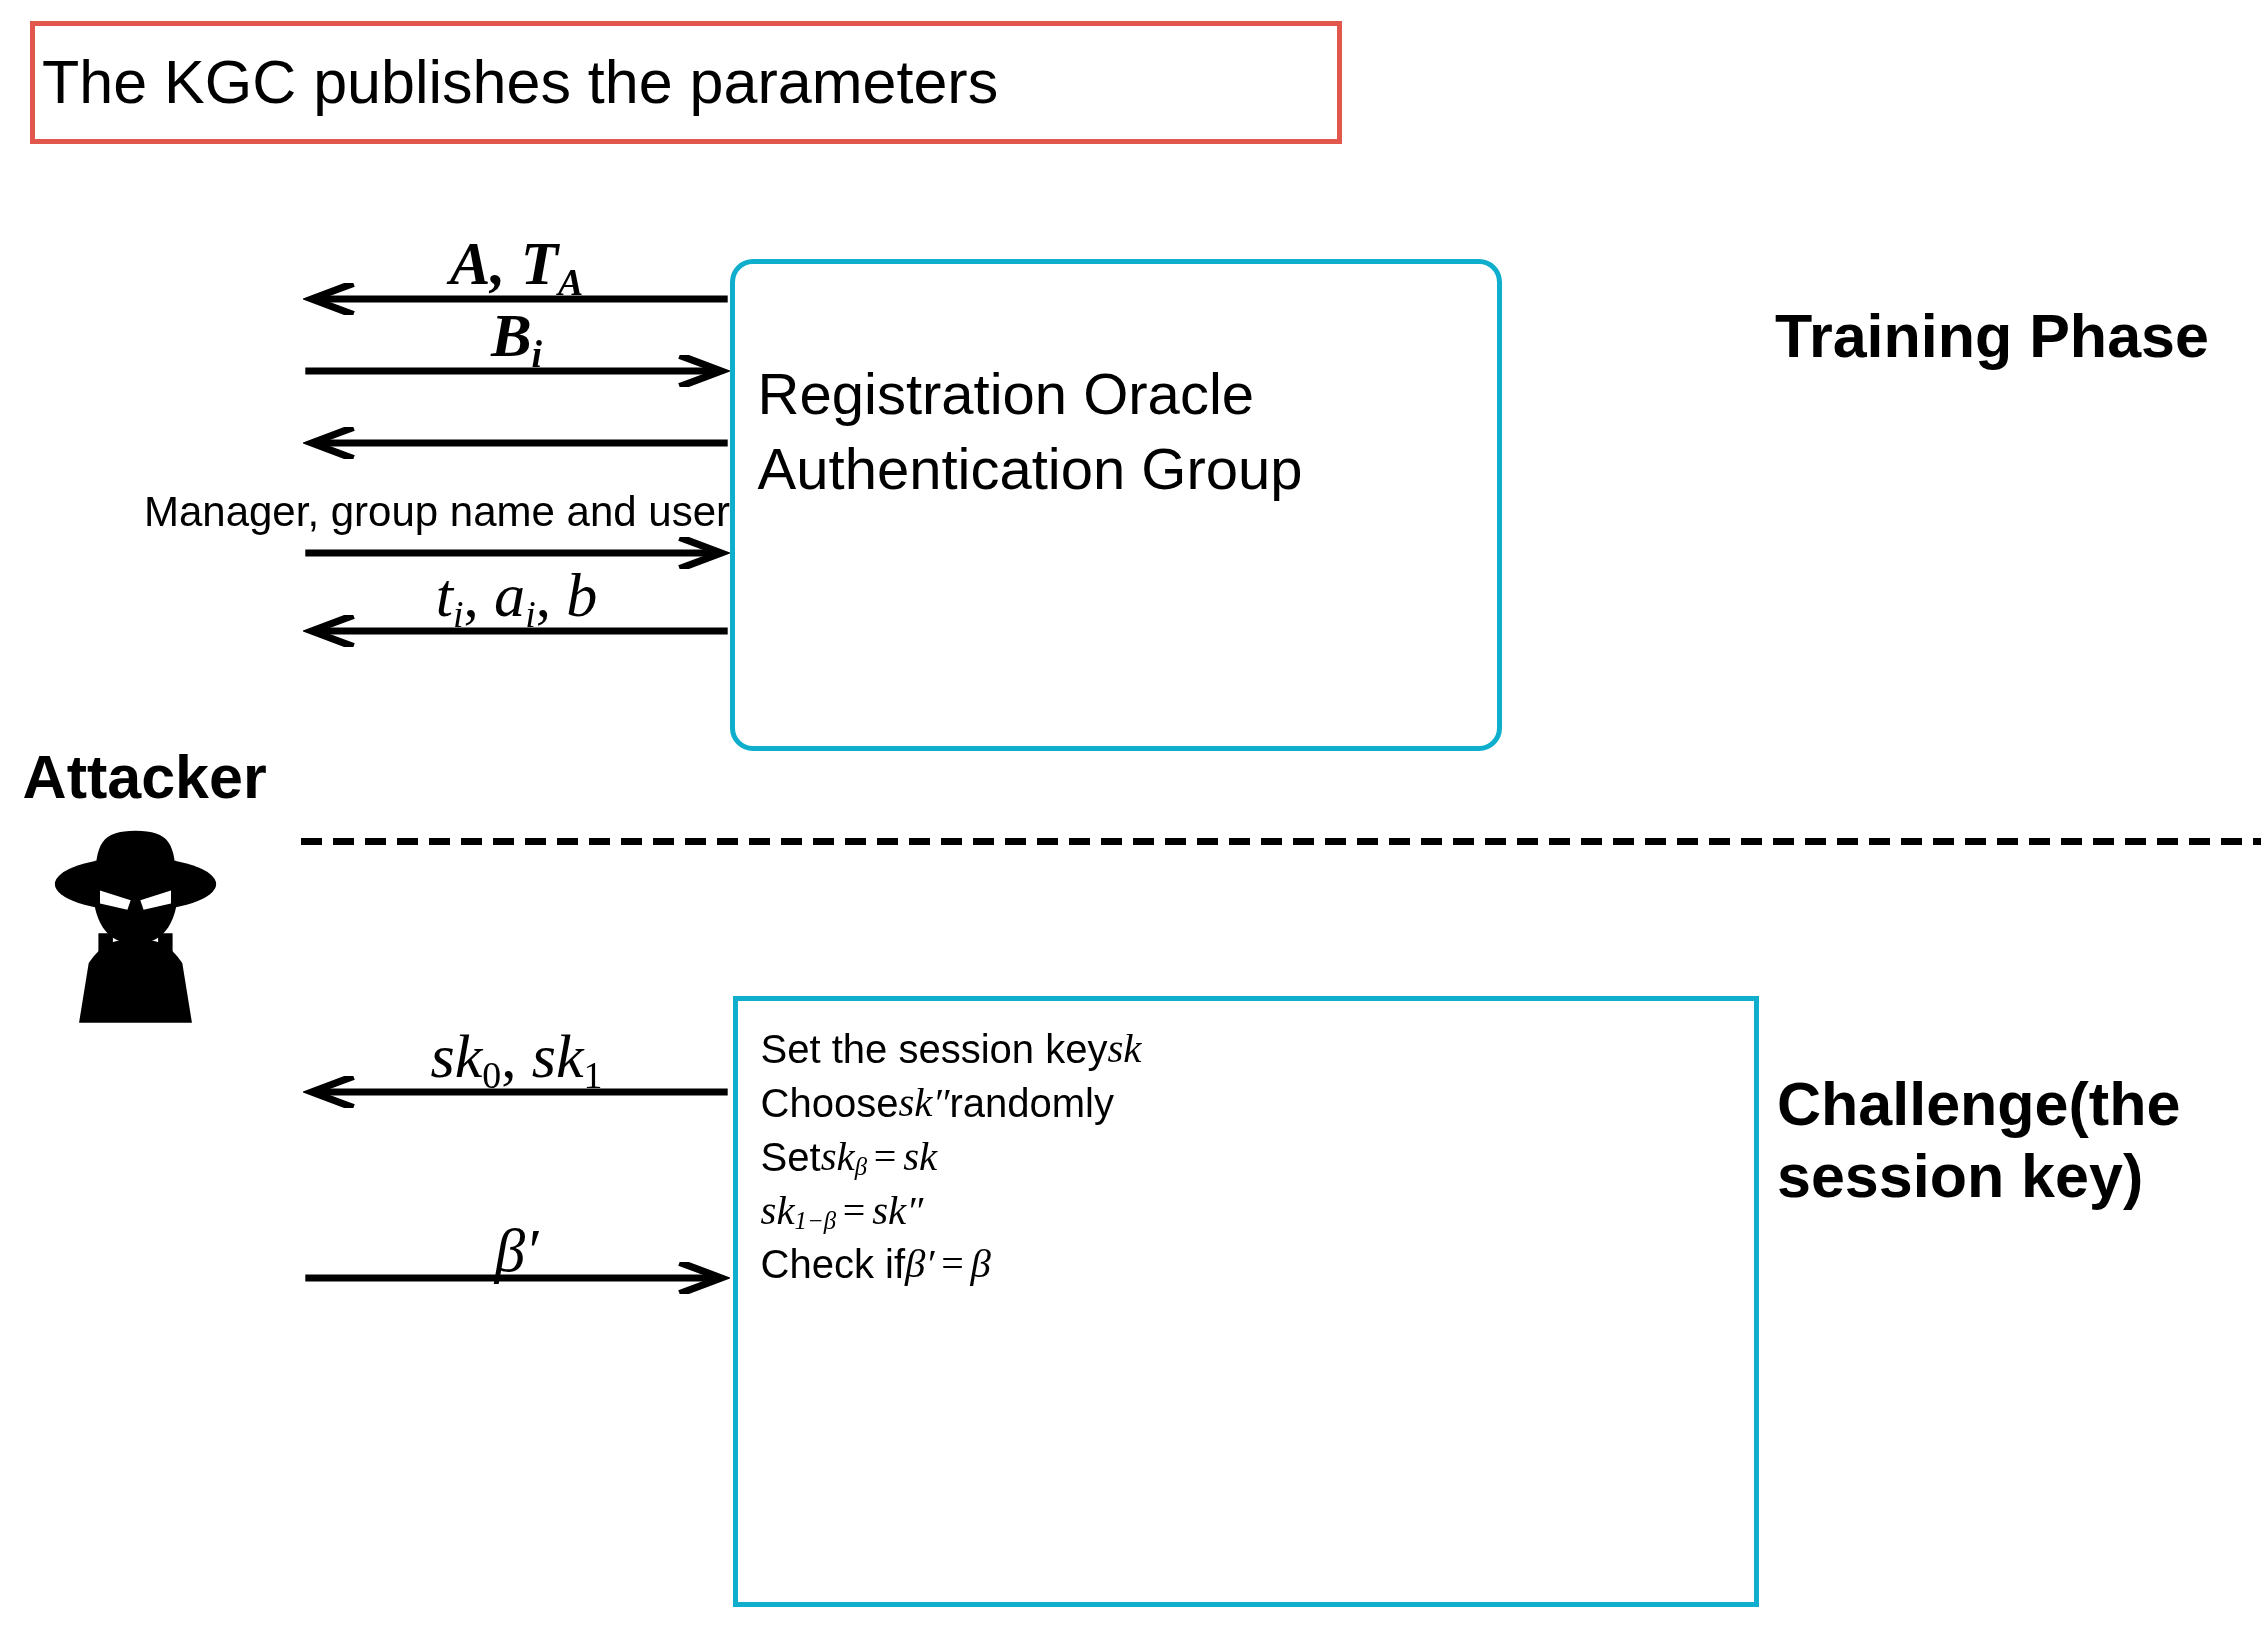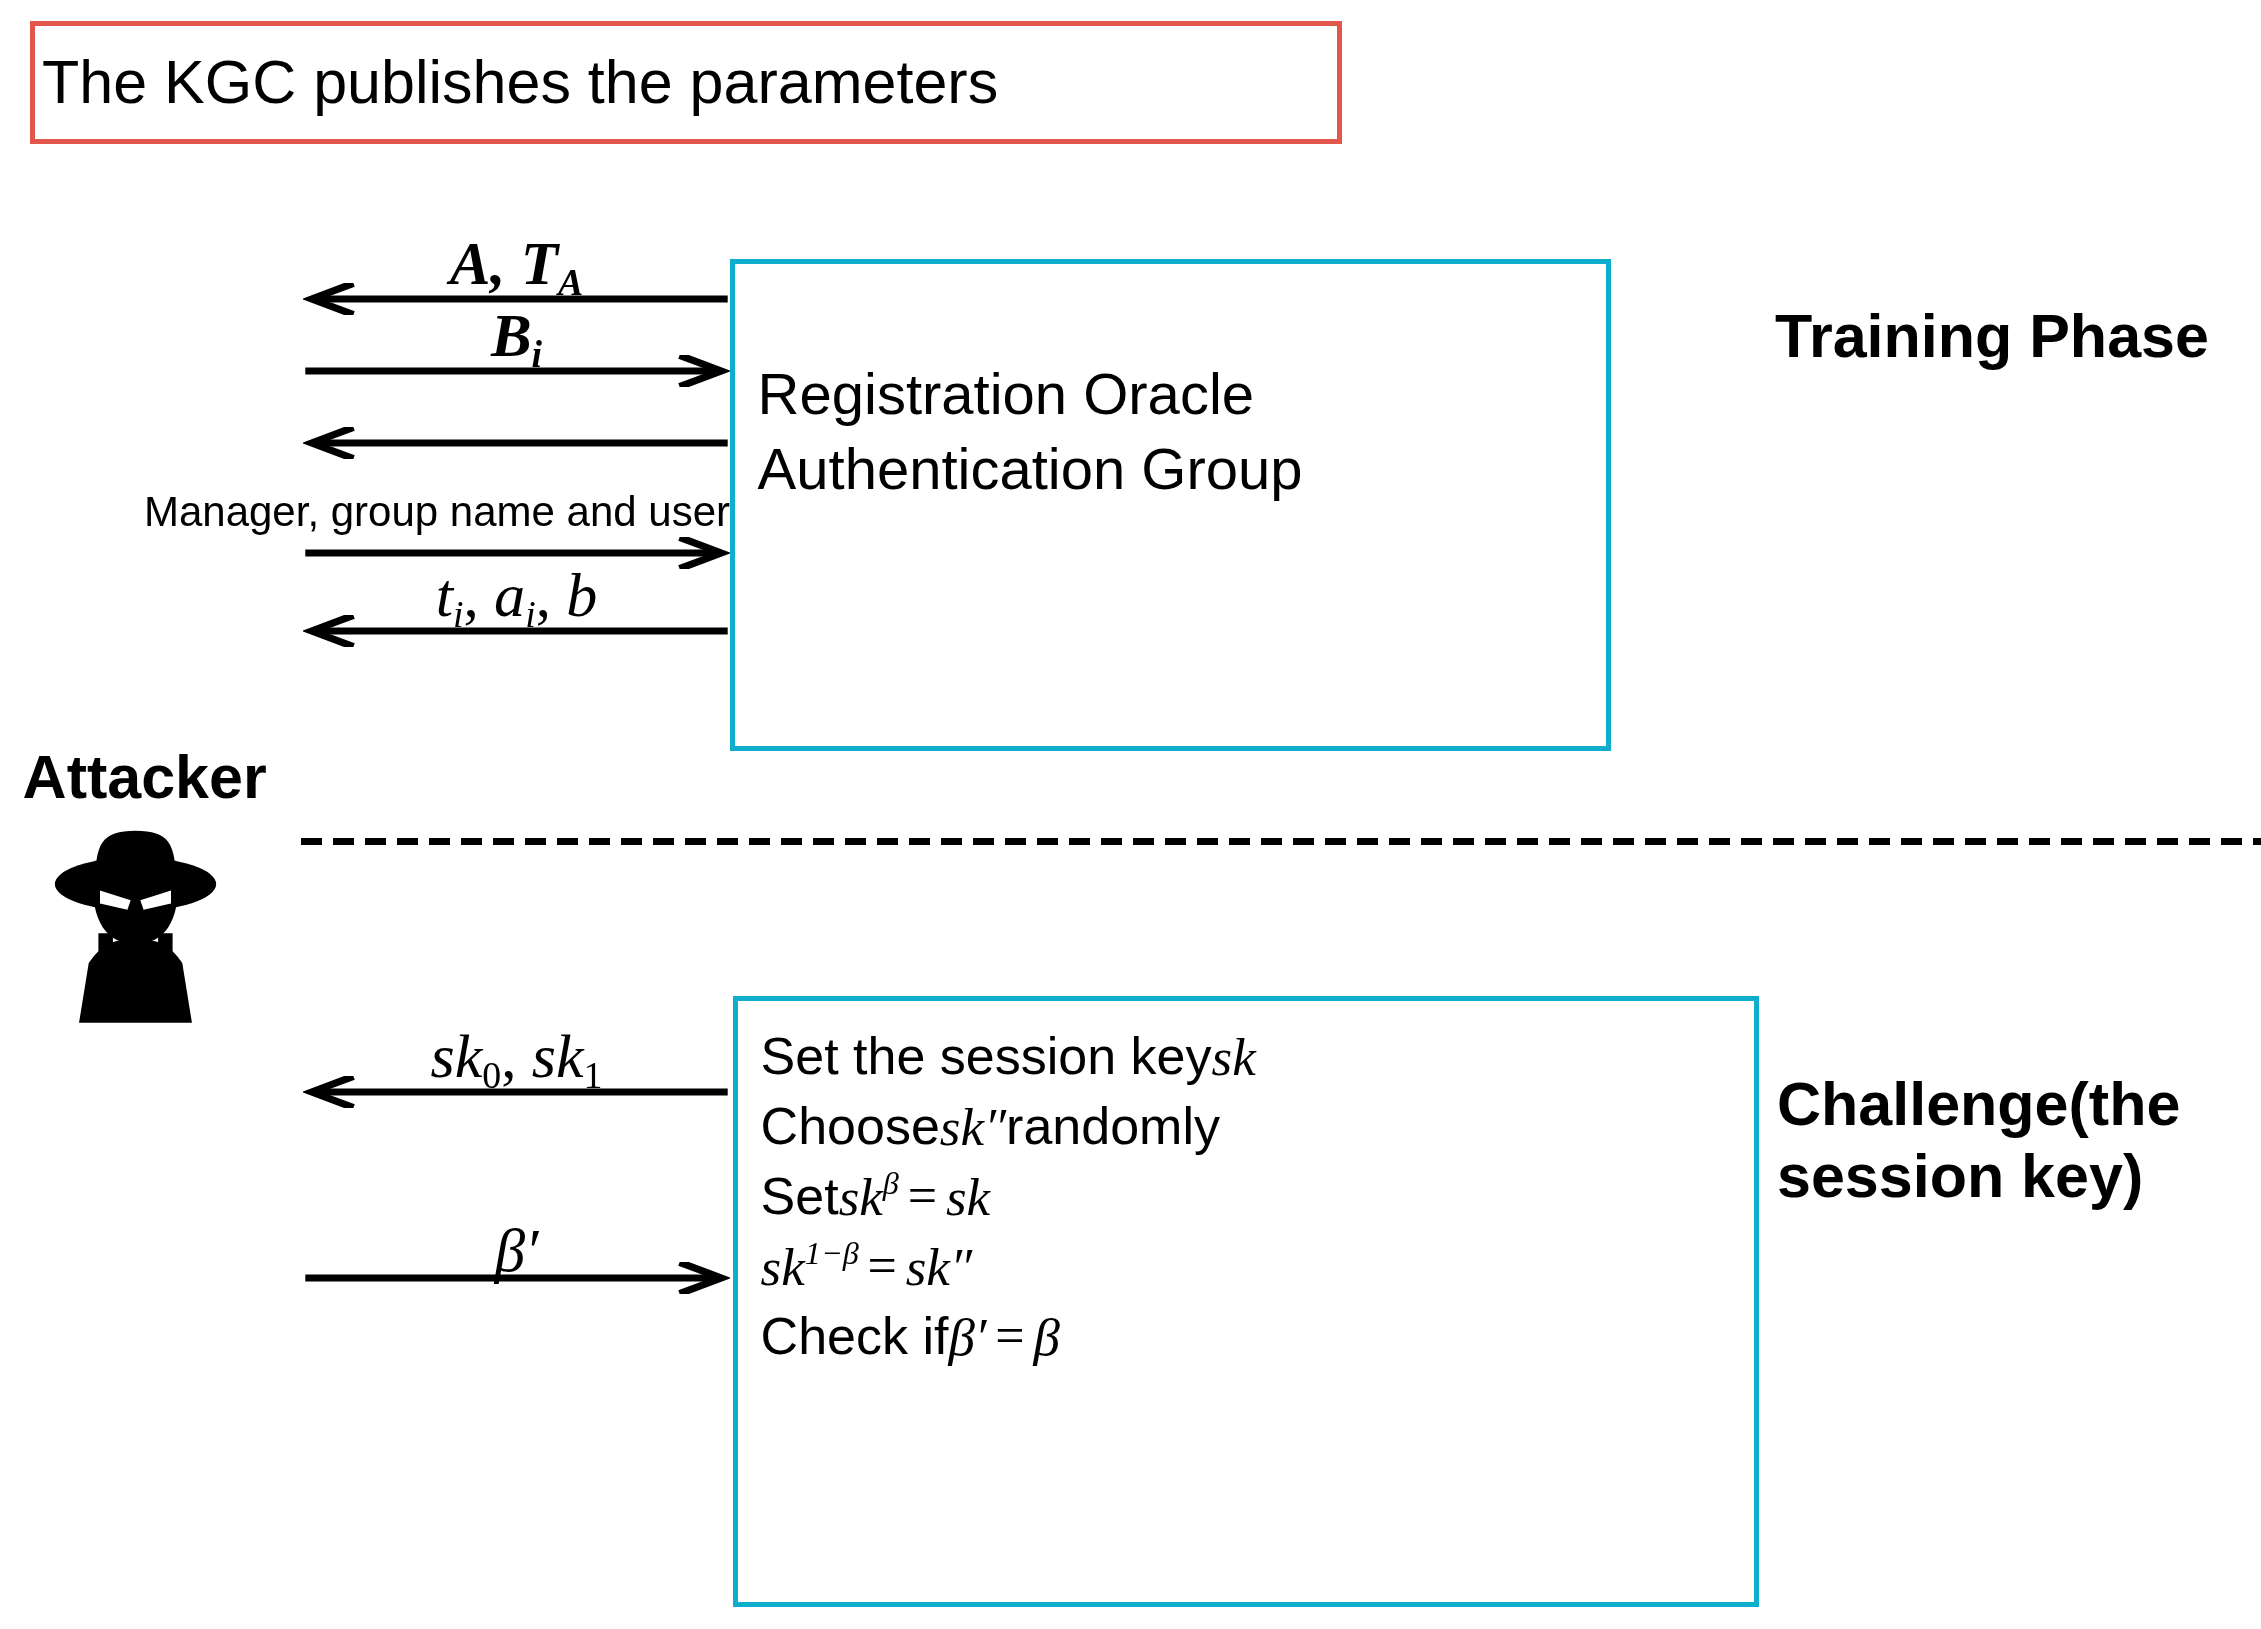--- a/index.html
+++ b/index.html
@@ -40,22 +40,23 @@
   
   .proto-box {
     position: absolute;
     border: 5.7px solid #10aecd;
     box-sizing: border-box;
     background: #ffffff;
   }
   #oracle-box {
     left: 730px;
     top: 259px;
-    width: 881px;
+    width: 772px;
     height: 492px;
+    border-radius: 23px;
   }
   #challenge-box {
     left: 733px;
     top: 996px;
     width: 1026px;
     height: 611px;
   }
   .box-lines {
     position: absolute;
     left: 22.6px;
@@ -67,25 +68,25 @@
   }
   .oracle-line {
     font-size: 58px;
     line-height: 1.29;
     white-space: nowrap;
   }
   #challenge-lines {
     top: 21px;
   }
   .challenge-line {
-    font-size: 52px;
+    font-size: 40px;
     line-height: 1.32;
     white-space: nowrap;
     display: flex;
-    align-items: flex-start;
+    align-items: flex-end;
   }
 
   
   .mi {
     font-family: "Liberation Serif", serif;
     font-style: italic;
     font-size: 1.02em;
   }
   .mi-up {
     font-family: "Liberation Serif", serif;

